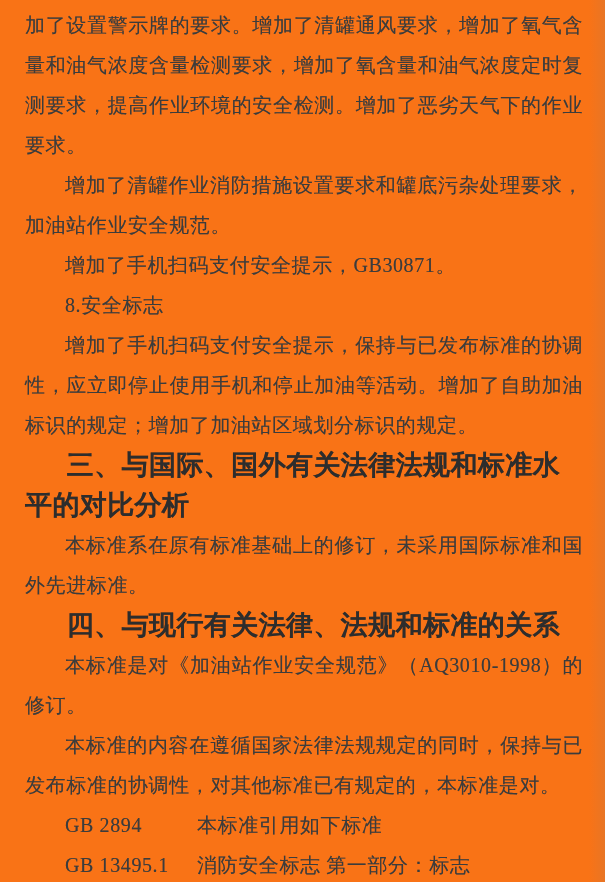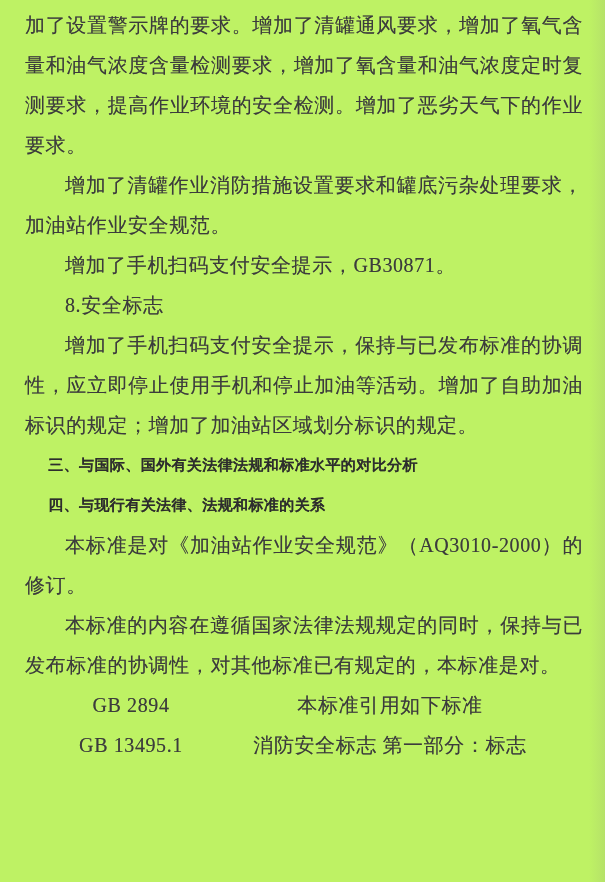--- a/index.html
+++ b/index.html
@@ -7,21 +7,21 @@
     padding: 0;
     background: #ffffff;
   }
   .page {
     position: relative;
     width: 605px;
     height: 882px;
     box-sizing: border-box;
     margin: 0;
     padding: 5px 22px 0 25px;
-    background: #bef264;
+    background: #f97316;
     overflow: hidden;
     font-family: "Liberation Serif", "DejaVu Serif", serif;
     font-size: 20px;
     color: #3c3c3c;
     letter-spacing: 0.6px;
   }
   
   .page::after {
     content: "";
     position: absolute;
@@ -38,34 +38,33 @@
     text-align: justify;
     text-indent: 2em;
     text-shadow: 0 0 0.5px rgba(70,70,70,0.55);
   }
   .para.no-indent {
     text-indent: 0;
   }
   .heading {
     margin: 0;
     line-height: 40px;
-    font-size: 15px;
+    font-size: 27px;
     font-weight: 700;
     font-family: "Liberation Sans", "DejaVu Sans", sans-serif;
     color: #2d2d2d;
     text-indent: 1.55em;
     letter-spacing: 0.4px;
     text-shadow: 0 0 0.5px rgba(45,45,45,0.6);
   }
   .ref-row {
     display: flex;
     line-height: 40px;
     padding-left: 2em;
     text-shadow: 0 0 0.5px rgba(70,70,70,0.55);
-    text-align: center;
   }
   .ref-code {
     flex: 0 0 132px;
     white-space: nowrap;
   }
   .ref-title {
     flex: 1;
     white-space: nowrap;
   }
 </style>
@@ -79,24 +78,25 @@
   <p class="para">增加了清罐作业消防措施设置要求和罐底污杂处理要求，加油站作业安全规范。</p>
 
   <p class="para">增加了手机扫码支付安全提示，GB30871。</p>
 
   <p class="para">8.安全标志</p>
 
   <p class="para">增加了手机扫码支付安全提示，保持与已发布标准的协调性，应立即停止使用手机和停止加油等活动。增加了自助加油标识的规定；增加了加油站区域划分标识的规定。</p>
 
   <h2 class="heading">三、与国际、国外有关法律法规和标准水平的对比分析</h2>
 
+  <p class="para">本标准系在原有标准基础上的修订，未采用国际标准和国外先进标准。</p>
 
   <h2 class="heading">四、与现行有关法律、法规和标准的关系</h2>
 
-  <p class="para">本标准是对《加油站作业安全规范》（AQ3010-2000）的修订。</p>
+  <p class="para">本标准是对《加油站作业安全规范》（AQ3010-1998）的修订。</p>
 
   <p class="para">本标准的内容在遵循国家法律法规规定的同时，保持与已发布标准的协调性，对其他标准已有规定的，本标准是对。</p>
 
 
   <div class="ref-row">
     <span class="ref-code">GB 2894</span>
     <span class="ref-title">本标准引用如下标准</span>
   </div>
 
   <div class="ref-row">

